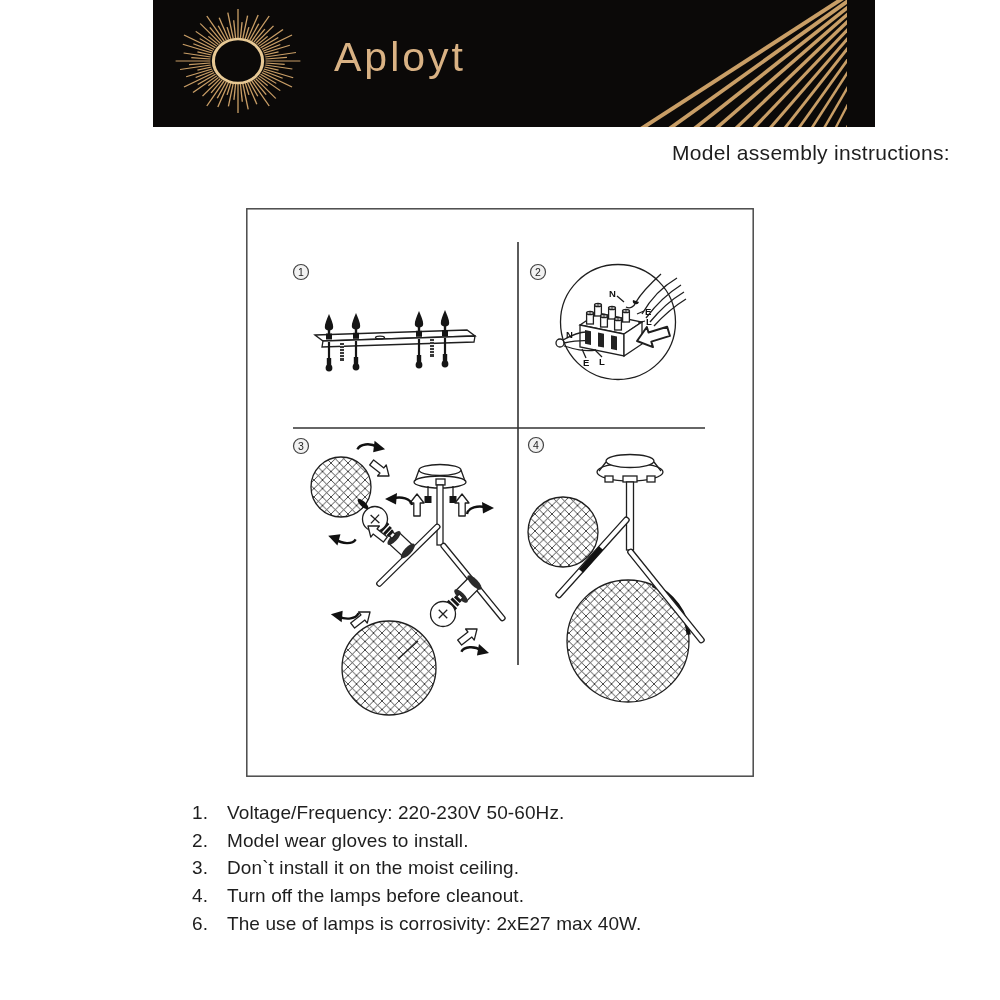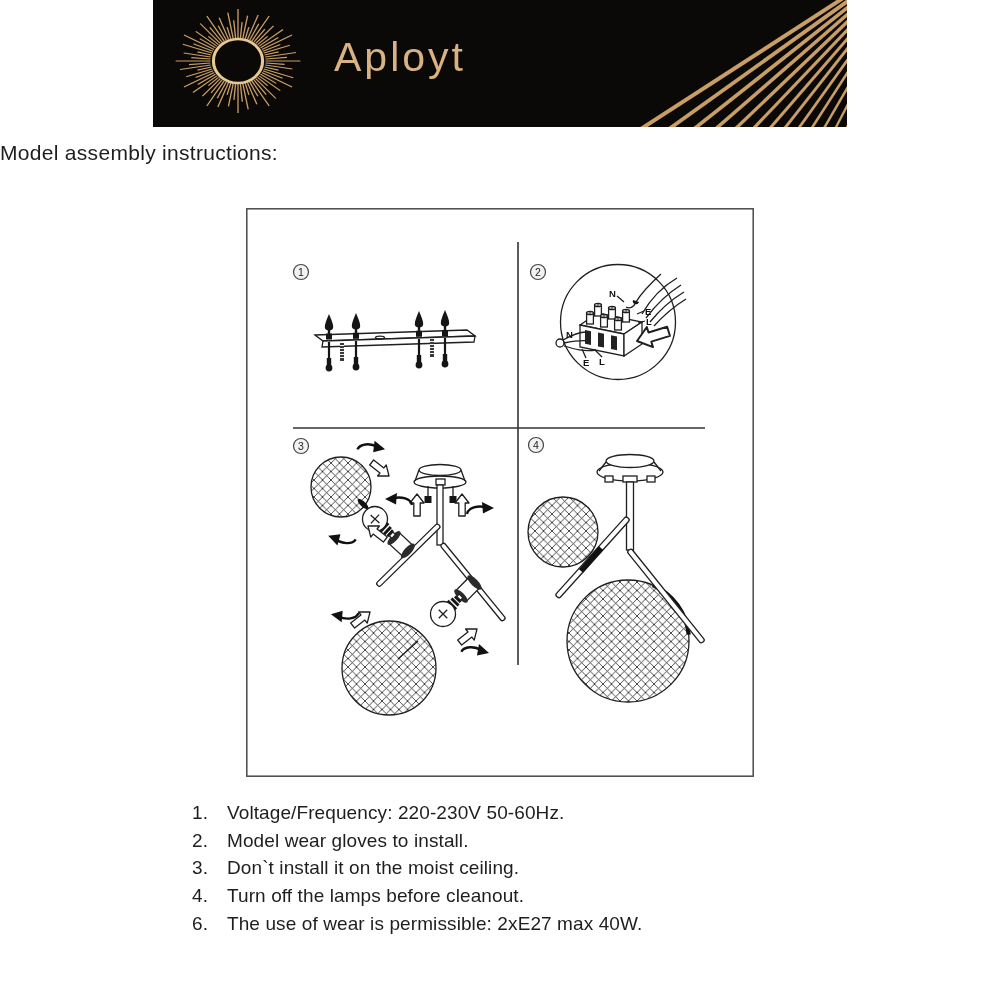--- a/index.html
+++ b/index.html
@@ -1,26 +1,26 @@
 <!DOCTYPE html>
 <html><head>
 <meta charset="utf-8">
 <style>
   html,body{margin:0;padding:0;background:#fff;}
   #page{position:relative;width:1000px;height:1000px;background:#ffffff;overflow:hidden;
         font-family:"Liberation Sans",sans-serif;}
 
   
-  .banner{position:absolute;left:153px;top:0;width:694px;height:127px;background:#0b0908;overflow:hidden;}
+  .banner{position:absolute;left:153px;top:0;width:694px;height:127px;background:#0b0908;overflow:hidden;padding-left:28px;}
   .banner svg{position:absolute;left:0;top:0;}
   .wordmark{position:absolute;left:181px;top:34px;font-size:41px;font-weight:300;
             color:#d9b284;letter-spacing:3px;font-family:"Liberation Sans",sans-serif;}
 
   
-  .title{position:absolute;left:0;top:139px;width:950px;text-align:left;
+  .title{position:absolute;left:0;top:139px;width:950px;text-align:right;
          font-size:21px;line-height:27px;color:#1e1e1e;letter-spacing:.3px;}
 
   
   .diagram{position:absolute;left:246px;top:208px;width:508px;height:569px;}
   .ln{fill:none;stroke:#1f1f1f;stroke-width:1.3;}
   .wh{fill:#ffffff;stroke:#1f1f1f;stroke-width:1.3;}
   .bk{fill:#151515;stroke:none;}
   .lbl{font-family:"Liberation Sans",sans-serif;font-size:9.5px;font-weight:700;fill:#111;}
   .stepnum{font-family:"Liberation Sans",sans-serif;font-size:10.5px;fill:#222;text-anchor:middle;}
 
@@ -325,16 +325,16 @@
           <rect x="0" y="-2.7" width="118" height="5.4" rx="2.2" class="wh"></rect>
         </g>
     </g>
   </svg>
 
   <div class="list">
     <div class="row"><span class="num">1.</span><span>Voltage/Frequency: 220-230V 50-60Hz.</span></div>
     <div class="row"><span class="num">2.</span><span>Model wear gloves to install.</span></div>
     <div class="row"><span class="num">3.</span><span>Don`t install it on the moist ceiling.</span></div>
     <div class="row"><span class="num">4.</span><span>Turn off the lamps before cleanout.</span></div>
-    <div class="row"><span class="num">6.</span><span>The use of wear is permissible: 2xE27 max 40W.</span></div>
+    <div class="row"><span class="num">6.</span><span>The use of lamps is corrosivity: 2xE27 max 40W.</span></div>
   </div>
 
 </div>
 
 </body></html>

